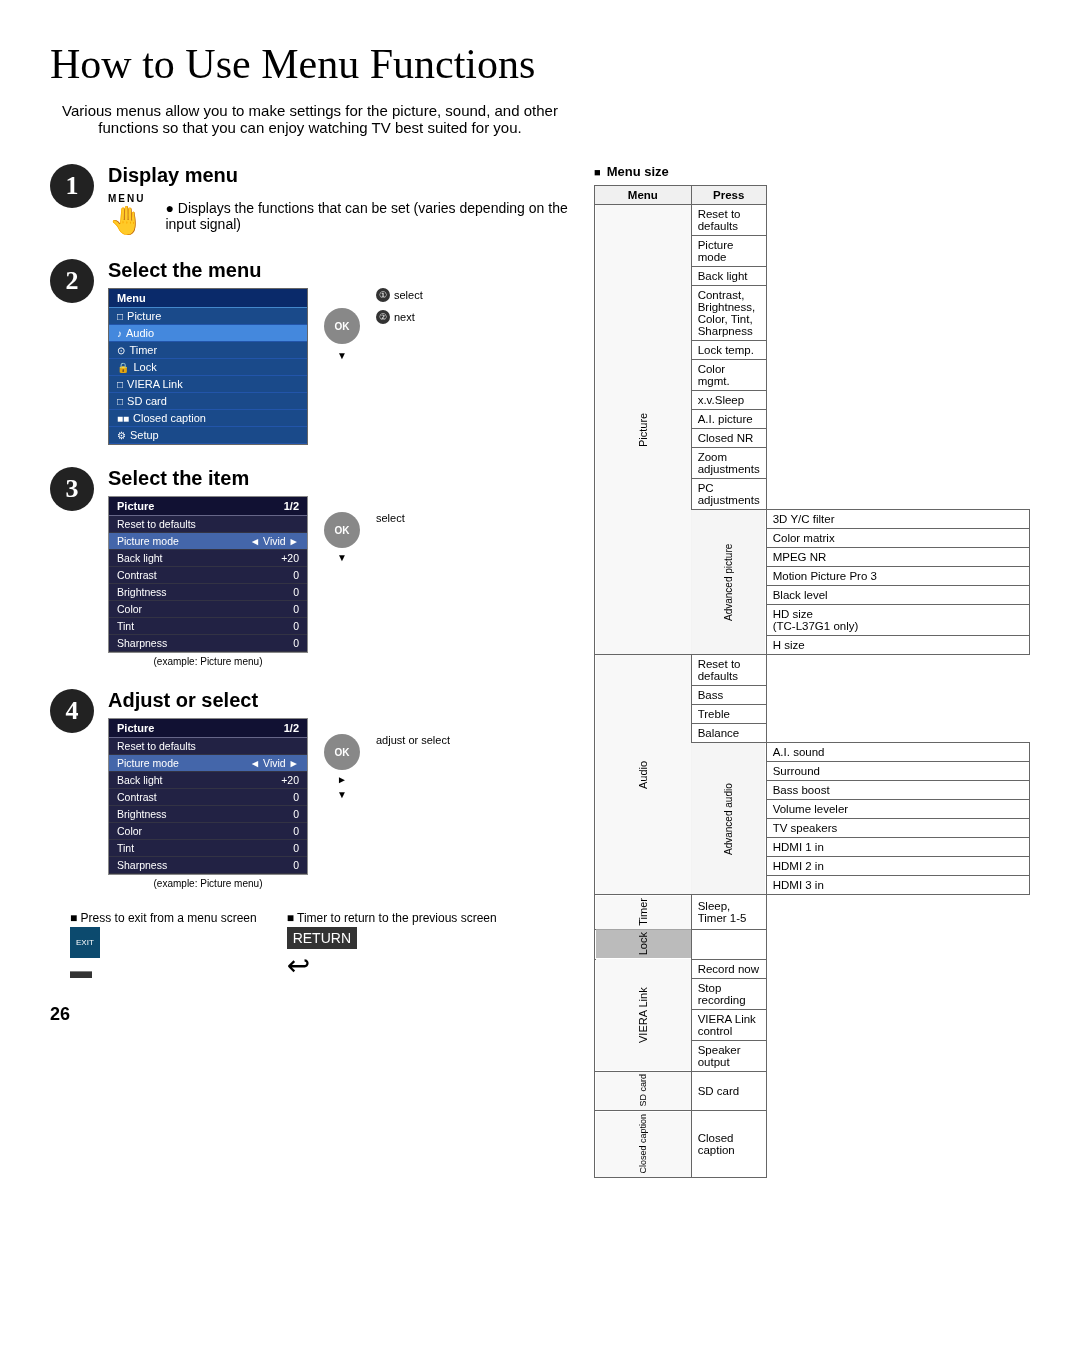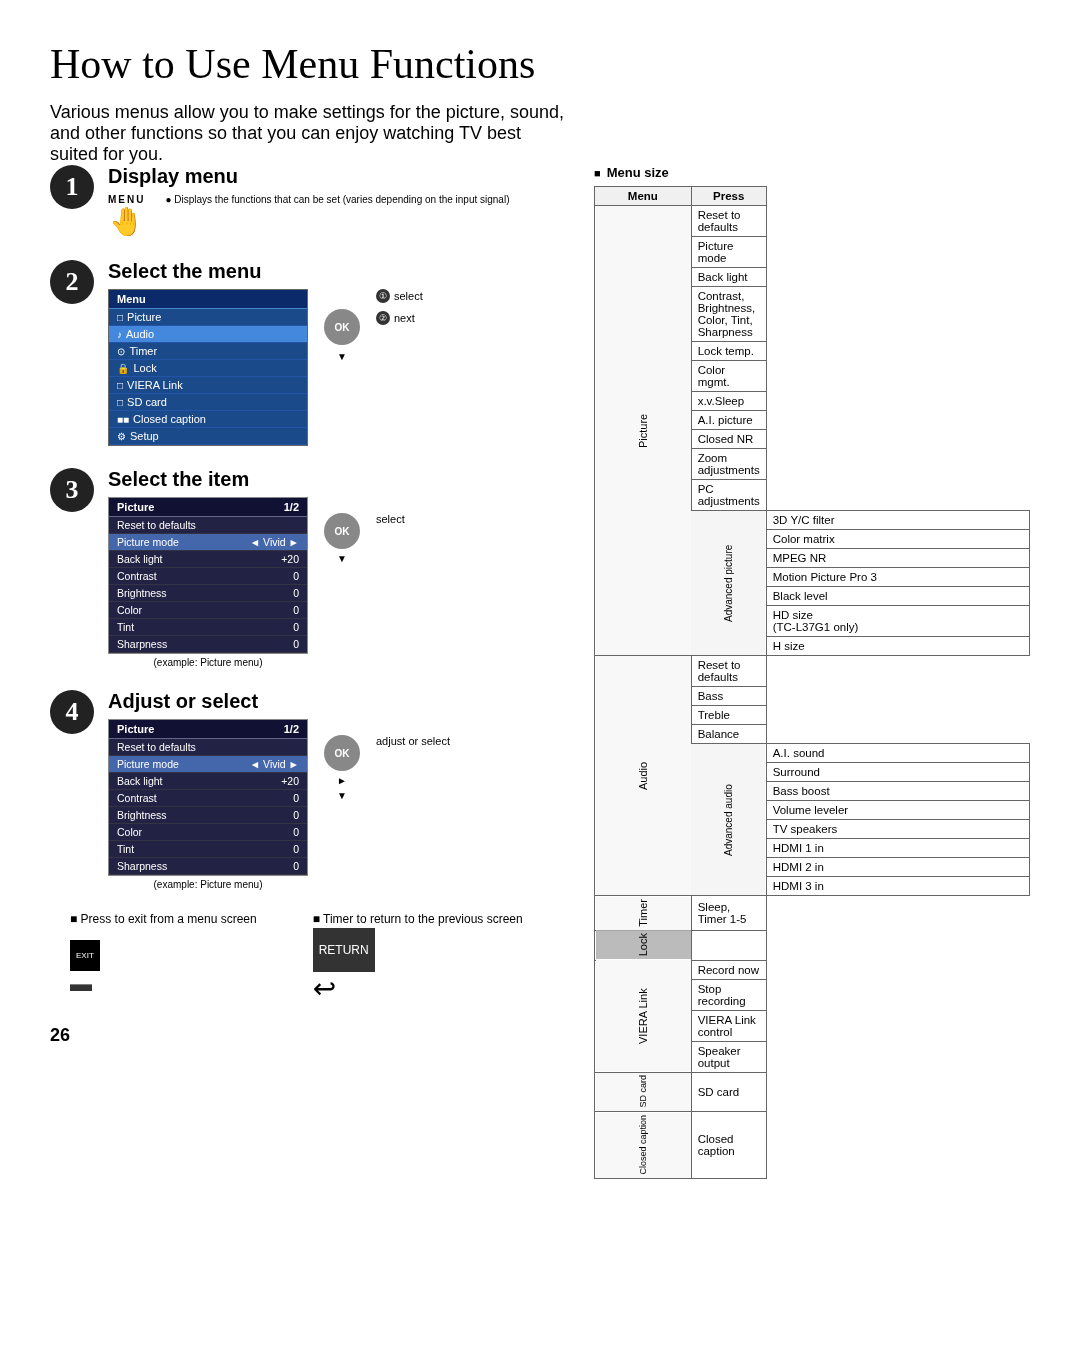--- a/index.html
+++ b/index.html
@@ -12,23 +12,24 @@
       padding: 40px 50px;
       font-size: 14px;
     }
     h1 {
       font-size: 42px;
       font-weight: normal;
       margin-bottom: 14px;
       font-family: Georgia, serif;
     }
     .intro-text {
-      font-size: 18px;
-      margin-bottom: 0;
+      font-size: 15px;
+      margin-bottom: 28px;
       max-width: 520px;
+      text-align: center;
     }
     .main-layout {
       display: flex;
       gap: 24px;
     }
     .left-col {
       width: 520px;
       flex-shrink: 0;
     }
     .right-col {
@@ -198,22 +199,22 @@
       align-items: flex-start;
     }
     .menu-icon-area {
       text-align: center;
       font-size: 10px;
     }
     .menu-hand {
       font-size: 28px;
     }
     .bullet-text {
-      font-size: 10px;
-      margin-top: 0;
+      font-size: 14px;
+      margin-top: 7px;
     }
     .bullet-text p {
       margin-bottom: 3px;
     }
   </style>
 </head>
 <body>
 
 <h1>How to Use Menu Functions</h1>
 <p class="intro-text">Various menus allow you to make settings for the picture, sound, and other functions so that you can enjoy watching TV best suited for you.</p>
@@ -378,29 +379,29 @@
           <div style="display:flex; flex-direction:column; align-items:center; gap:4px; margin-top:16px;">
             <div style="width:36px; height:36px; border-radius:50%; background:#888; display:flex; align-items:center; justify-content:center; color:#fff; font-size:10px; font-weight:bold;">OK</div>
             <div style="font-size:10px;">►</div>
             <div style="font-size:10px;">▼</div>
           </div>
           <div style="font-size:11px; margin-top:16px;">adjust or select</div>
         </div>
       </div>
     </div>
 
-    <div style="display:flex; gap:56px; margin-top:10px; margin-left:20px;">
+    <div style="display:flex; gap:30px; margin-top:10px; margin-left:20px;">
       <div>
         <p style="font-size:12px;">■ <span>Press to exit from a menu screen</span></p>
-        <div style="background:#000000; color:#fff; font-size:8px; padding:11px 6px; display:inline-block; margin-top:14px;">EXIT</div>
+        <div style="background:#0c4a6e; color:#fff; font-size:8px; padding:11px 6px; display:inline-block; margin-top:2px;">EXIT</div>
         <div style="font-size:22px; color:#333;">▬</div>
       </div>
       <div>
         <p style="font-size:12px;">■ <span>Timer to return to the previous screen</span></p>
-        <div style="background:#333; color:#fff; font-size:12px; padding:15px 6px; display:inline-block; margin-top:2px;">RETURN</div>
+        <div style="background:#333; color:#fff; font-size:14px; padding:3px 6px; display:inline-block; margin-top:2px;">RETURN</div>
         <div style="font-size:28px;">↩</div>
       </div>
     </div>
 
     <div class="page-num">26</div>
   </div>
 
   <div class="right-col">
     <div class="menu-list-title">Menu size</div>
     <table class="menu-table">

